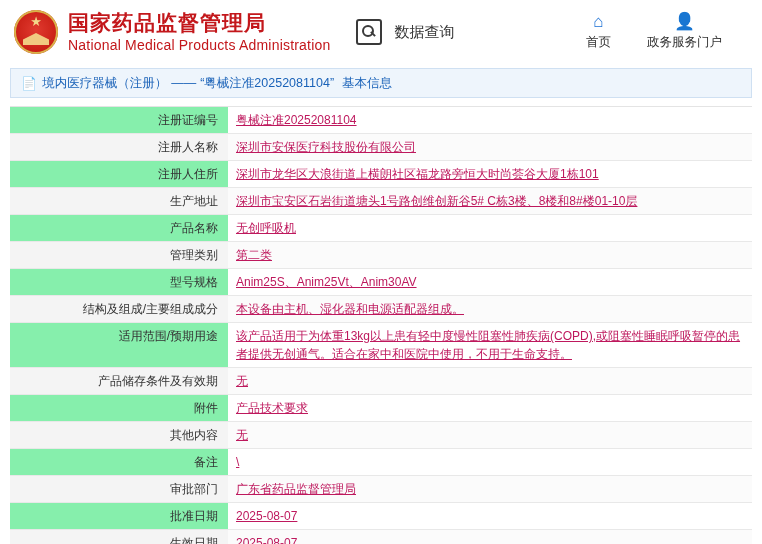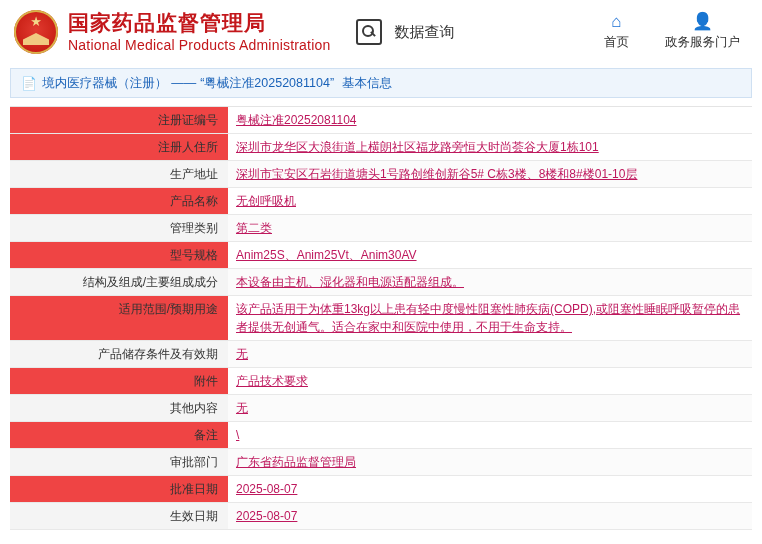--- a/index.html
+++ b/index.html
@@ -14,21 +14,21 @@
     font-size: 12px;
     color: #333;
     overflow: hidden;
   }
 
   
   .header {
     height: 64px;
     display: flex;
     align-items: center;
-    padding: 0 18px 0 14px;
+    padding: 0 36px 0 14px;
     box-sizing: border-box;
     background: #ffffff;
     position: relative;
   }
   .emblem {
     width: 44px;
     height: 44px;
     border-radius: 50%;
     background: radial-gradient(circle at 50% 45%, #e03a2f 0%, #c81e14 70%, #a81208 100%);
     position: relative;
@@ -162,21 +162,21 @@
     border-bottom: 1px solid #e8e8e8;
     padding: 4px 8px;
     font-size: 12px;
     vertical-align: top;
     line-height: 1.5;
   }
   td.label {
     width: 200px;
     text-align: right;
     color: #333;
-    background: #ef4444;
+    background: #86efac;
     padding-right: 10px;
     white-space: nowrap;
   }
   td.value {
     color: #be185d;
     background: #ffffff;
     word-break: break-all;
     text-decoration: underline;
   }
   tr.alt td.label { background: #f4f4f4; }
@@ -218,20 +218,24 @@
   <span>基本信息</span>
 </div>
 
 <div class="table-wrap">
   <table>
     <tbody>
       <tr>
         <td class="label">注册证编号</td>
         <td class="value">粤械注准20252081104</td>
       </tr>
+      <tr class="alt">
+        <td class="label">注册人名称</td>
+        <td class="value">深圳市安保医疗科技股份有限公司</td>
+      </tr>
       <tr>
         <td class="label">注册人住所</td>
         <td class="value">深圳市龙华区大浪街道上横朗社区福龙路旁恒大时尚荟谷大厦1栋101</td>
       </tr>
       <tr class="alt">
         <td class="label">生产地址</td>
         <td class="value">深圳市宝安区石岩街道塘头1号路创维创新谷5# C栋3楼、8楼和8#楼01-10层</td>
       </tr>
       <tr>
         <td class="label">产品名称</td>

